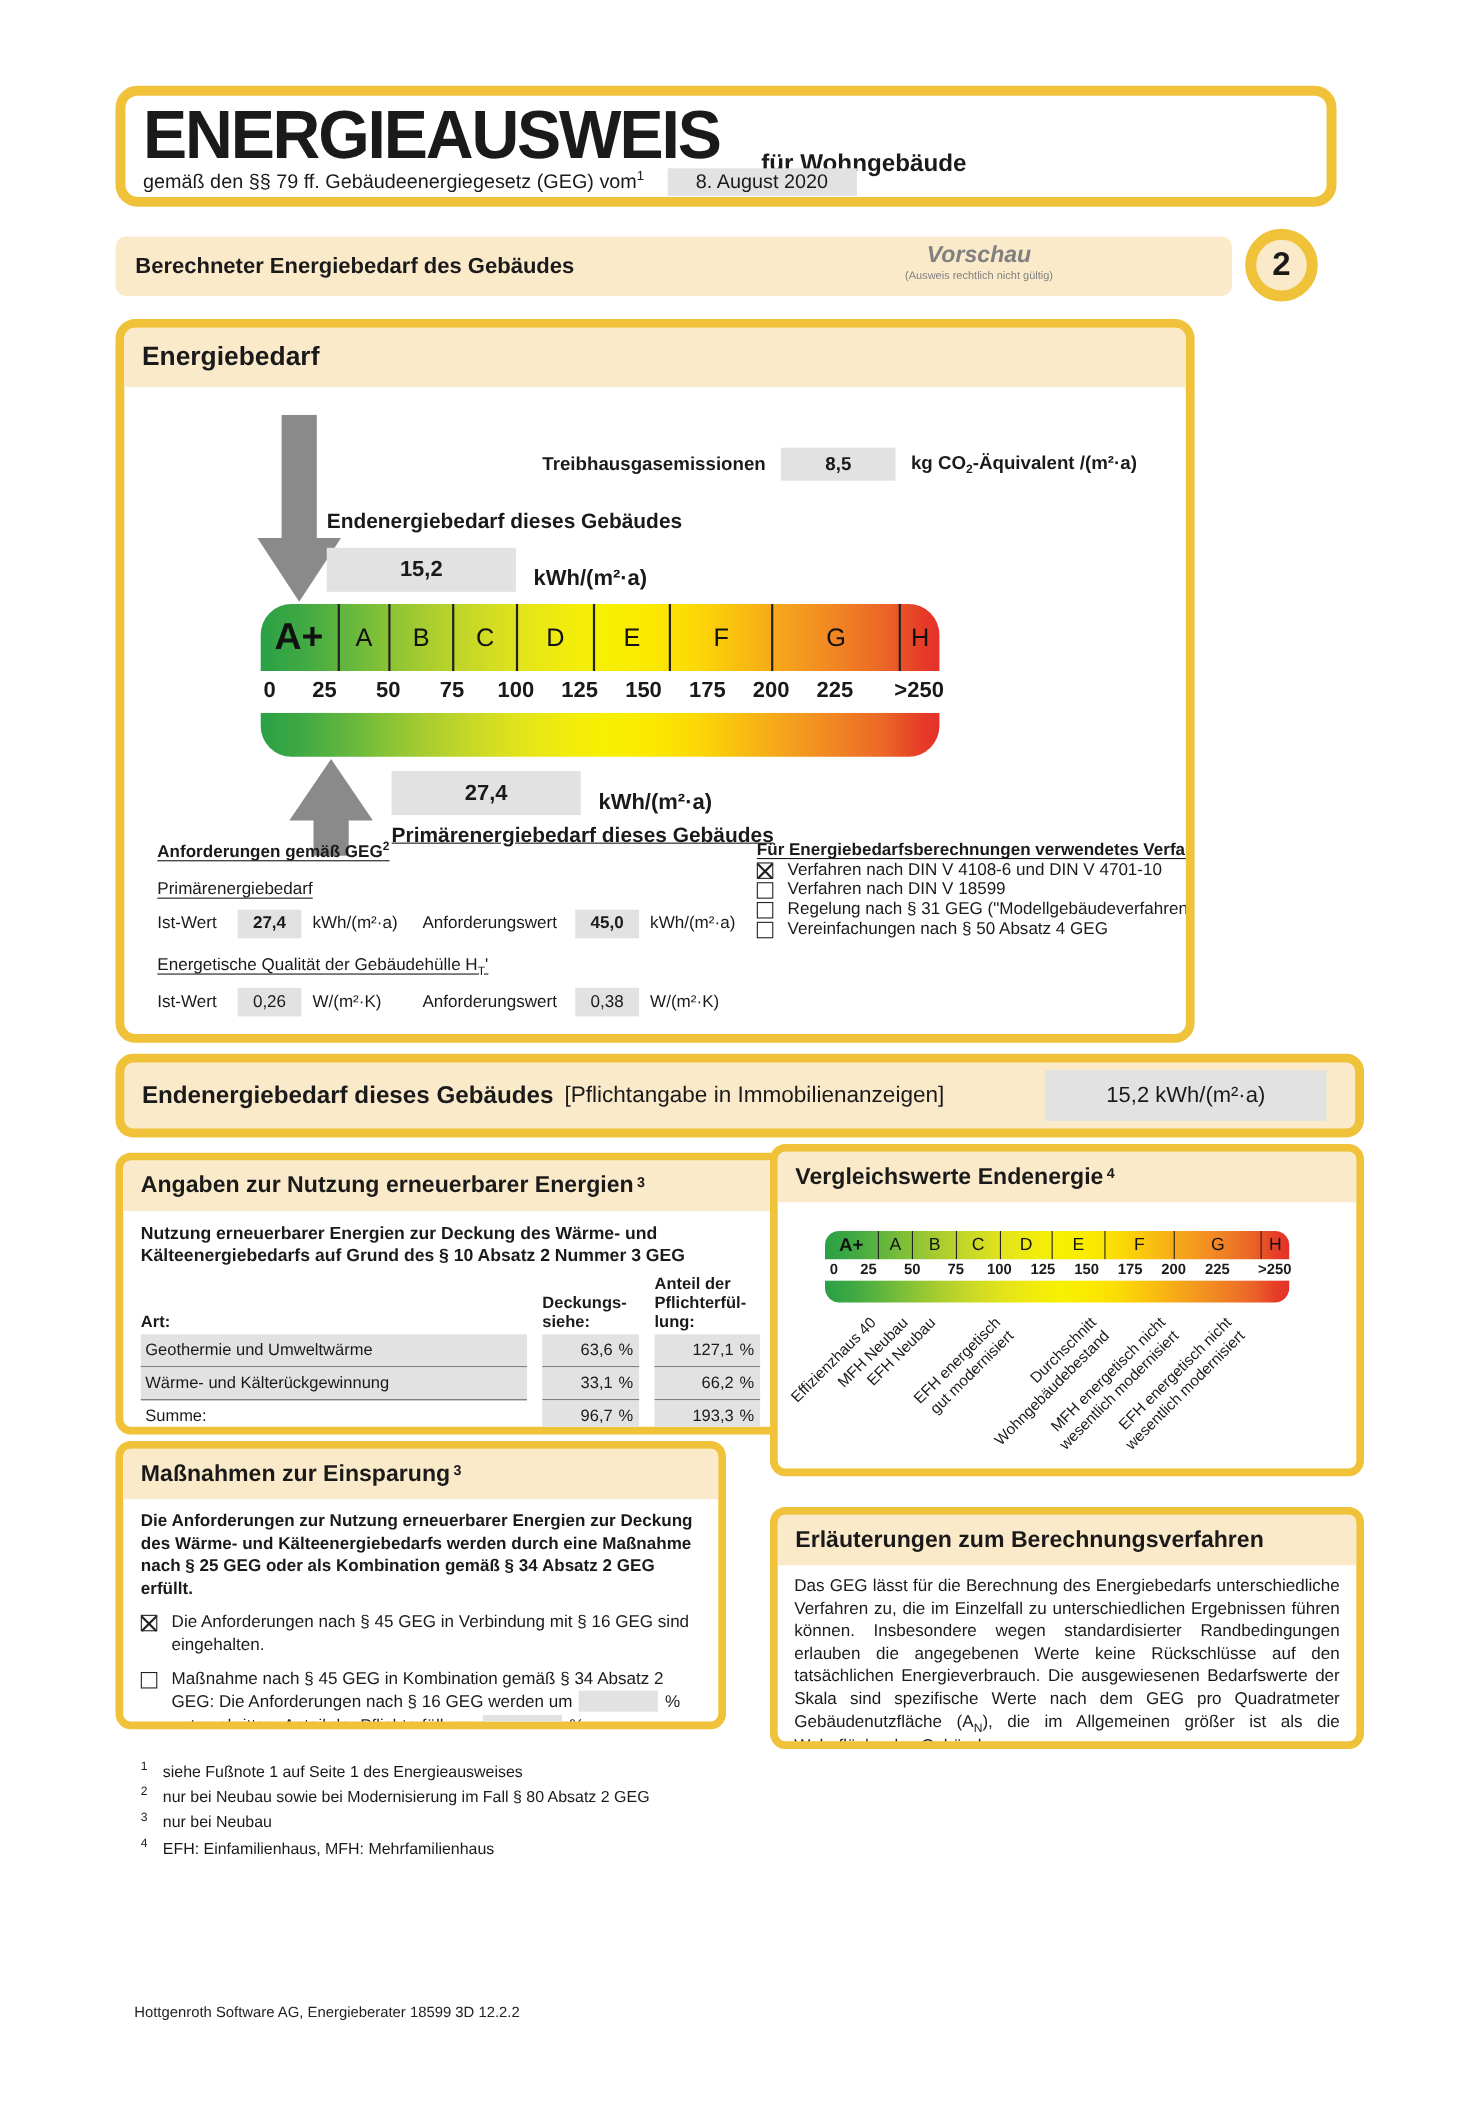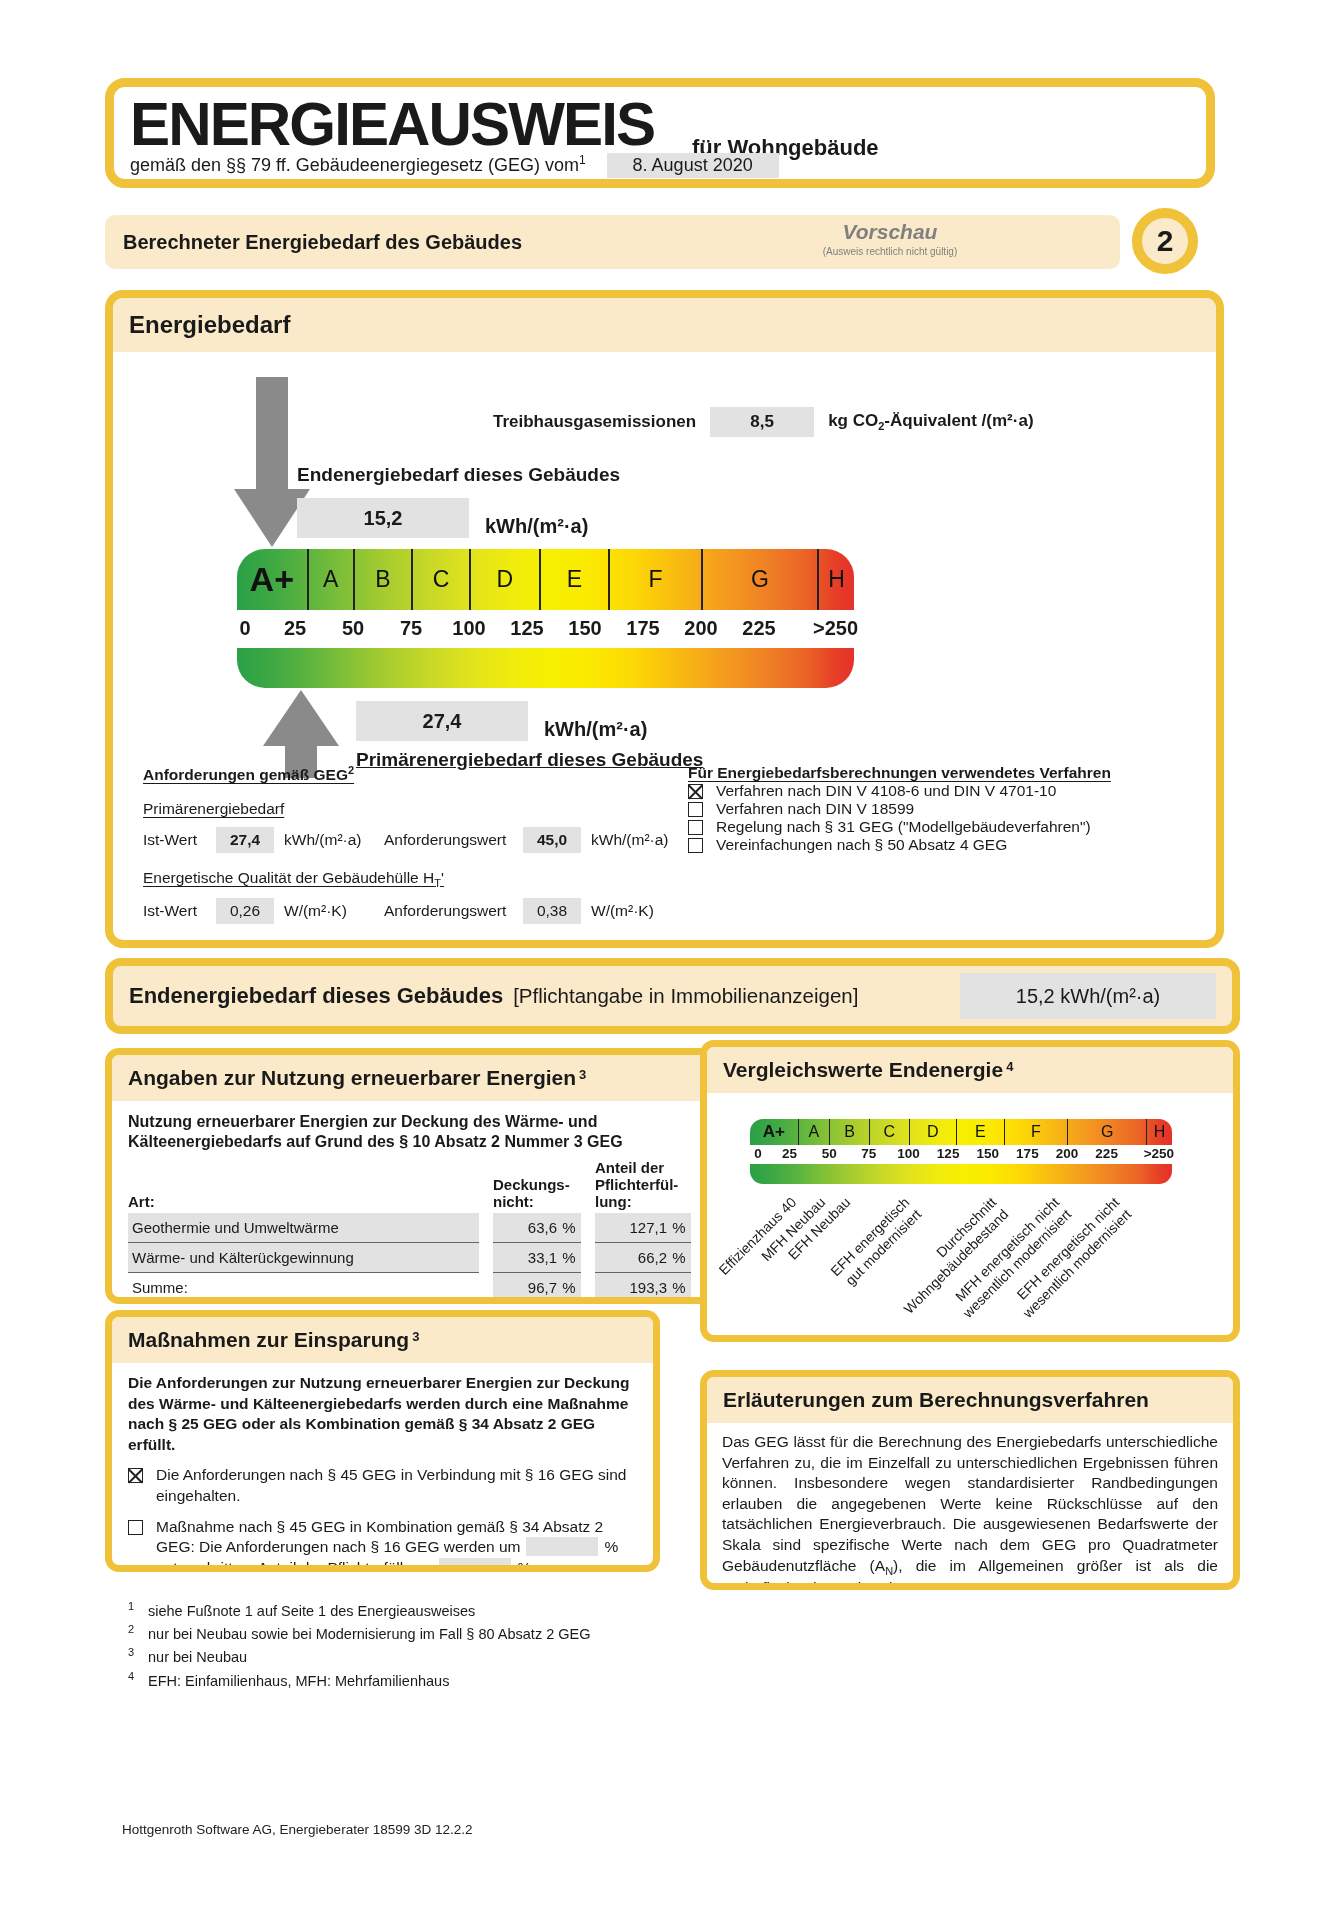--- a/index.html
+++ b/index.html
@@ -40,21 +40,21 @@
   #page-circle{left:1132px;top:208px;width:66px;height:66px;border:10px solid var(--yellow);
                border-radius:50%;box-sizing:border-box;background:var(--cream);
                display:flex;align-items:center;justify-content:center;font-size:30px;font-weight:700;}
 
   
   .frame{border:8px solid var(--yellow);border-radius:18px;box-sizing:border-box;background:#fff;overflow:hidden;}
   .frame-sm{border:7px solid var(--yellow);border-radius:14px;box-sizing:border-box;background:#fff;overflow:hidden;}
   .sec-head{background:var(--cream);display:flex;align-items:center;padding-left:16px;
             font-weight:700;}
   .sec-head sup{font-size:13px;margin-left:3px;transform:translateY(-4px);}
-  #box-energie{left:105px;top:290px;width:1119px;height:658px;}
+  #box-energie{left:105px;top:290px;width:981px;height:658px;}
   #box-energie .sec-head{height:54px;font-size:24px;}
   .box-body{position:relative;}
 
   
   #ghg-row{left:380px;top:55px;display:flex;align-items:center;font-size:17px;font-weight:700;}
   .gbox{background:var(--graybox);display:flex;align-items:center;justify-content:center;}
   #ghg-box{width:104px;height:30px;margin:0 14px;}
   #end-label{left:184px;top:112px;font-size:19px;font-weight:700;}
   .value-row{display:flex;align-items:flex-end;font-size:20px;font-weight:700;}
   .value-row .gbox{width:172px;height:40px;margin-right:16px;}
@@ -98,21 +98,21 @@
   #verf-title{font-weight:700;text-decoration:underline;text-underline-offset:3px;}
   .check-row{display:flex;margin-top:0;align-items:flex-start;}
   .check-row .cb{margin-top:2px;margin-right:13px;}
 
   
   #banner{left:105px;top:958px;width:1135px;height:76px;background:var(--cream);
           border:8px solid var(--yellow);border-radius:16px;box-sizing:border-box;
           display:flex;align-items:center;}
   #banner-title{font-size:22px;font-weight:700;margin-left:16px;}
   #banner-sub{font-size:20.5px;margin-left:10px;}
-  #banner-value{position:absolute;right:16px;width:256px;height:46px;font-size:20px;}
+  #banner-value{position:absolute;right:26px;width:256px;height:46px;font-size:20px;}
 
   
   #box-erneuerbar{left:105px;top:1048px;width:609px;height:256px;}
   #box-erneuerbar .sec-head{height:46px;font-size:21px;}
   #box-erneuerbar .box-body{padding:11px 16px 0 16px;font-size:15px;}
   #en-intro{font-weight:700;font-size:16px;line-height:1.25;}
   .en-grid{display:grid;grid-template-columns:1fr 88px 96px;column-gap:14px;}
   #en-headrow{align-items:end;font-weight:700;line-height:1.12;margin-top:8px;padding-bottom:3px;}
   #en-headrow .hcell{white-space:pre-line;}
   .en-row{height:30px;align-items:center;}
@@ -316,21 +316,21 @@
   <div class="abs frame-sm" id="box-erneuerbar">
     <div class="sec-head">
       <span>Angaben zur Nutzung erneuerbarer Energien</span>
         <sup>3</sup>
     </div>
     <div class="box-body">
       <div id="en-intro">Nutzung erneuerbarer Energien zur Deckung des Wärme- und Kälteenergiebedarfs auf Grund des § 10 Absatz 2 Nummer 3 GEG</div>
       <div class="en-grid" id="en-headrow">
         <span class="hcell">Art:</span>
         <span class="hcell">Deckungs-
-nicht:</span>
+siehe:</span>
         <span class="hcell">Anteil der
 Pflichterfül-
 lung:</span>
       </div>
       <div id="en-table">
           <div class="en-grid en-row">
             <div class="en-art shaded">
               <span>Geothermie und Umweltwärme</span>
             </div>
             <div class="en-val">

